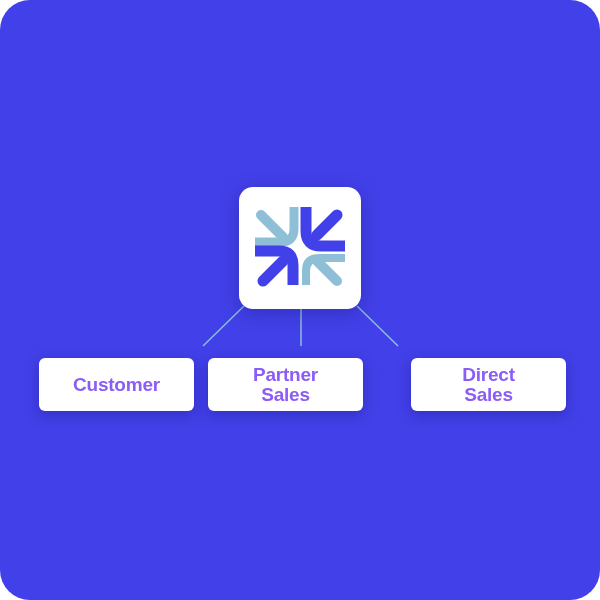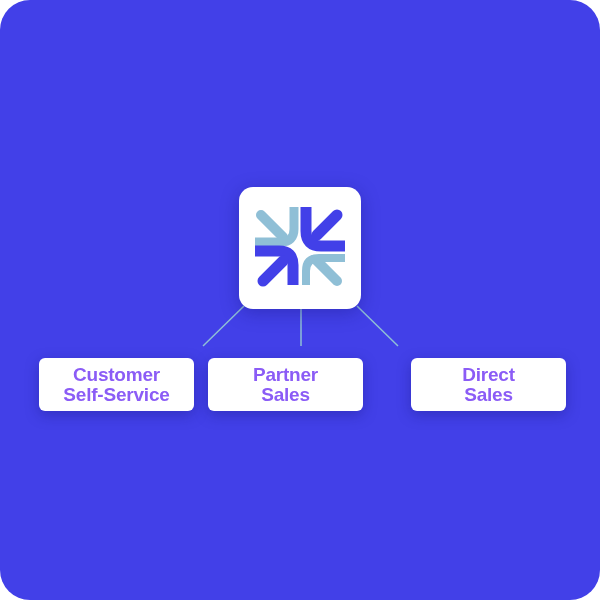--- a/index.html
+++ b/index.html
@@ -41,21 +41,20 @@
       <line x1="24" y1="94" x2="44" y2="74" stroke="#4240E8" stroke-width="11" stroke-linecap="round"></line>
 
       <path d="M 106 71 L 80 71 Q 67 71 67 84 L 67 98" fill="none" stroke="#8FBFD6" stroke-width="8"></path>
 
       <line x1="98" y1="94" x2="78" y2="74" stroke="#8FBFD6" stroke-width="10" stroke-linecap="round"></line>
     </svg>
   </div>
 
   <div class="node" id="node-1">
     <span>Customer</span>
-    <span>Self-Service</span>
   </div>
   <div class="node" id="node-2">
     <span>Partner</span>
     <span>Sales</span>
   </div>
   <div class="node" id="node-3">
     <span>Direct</span>
     <span>Sales</span>
   </div>
 

